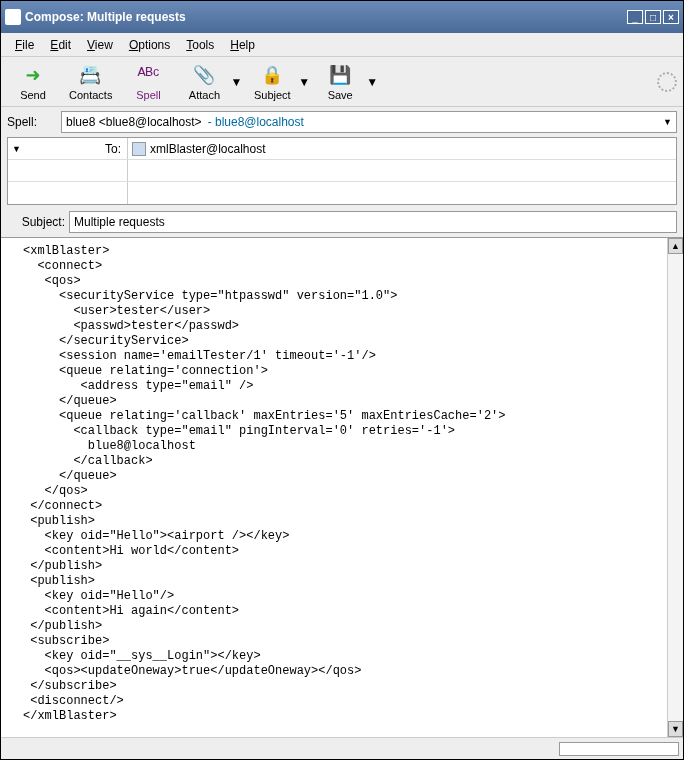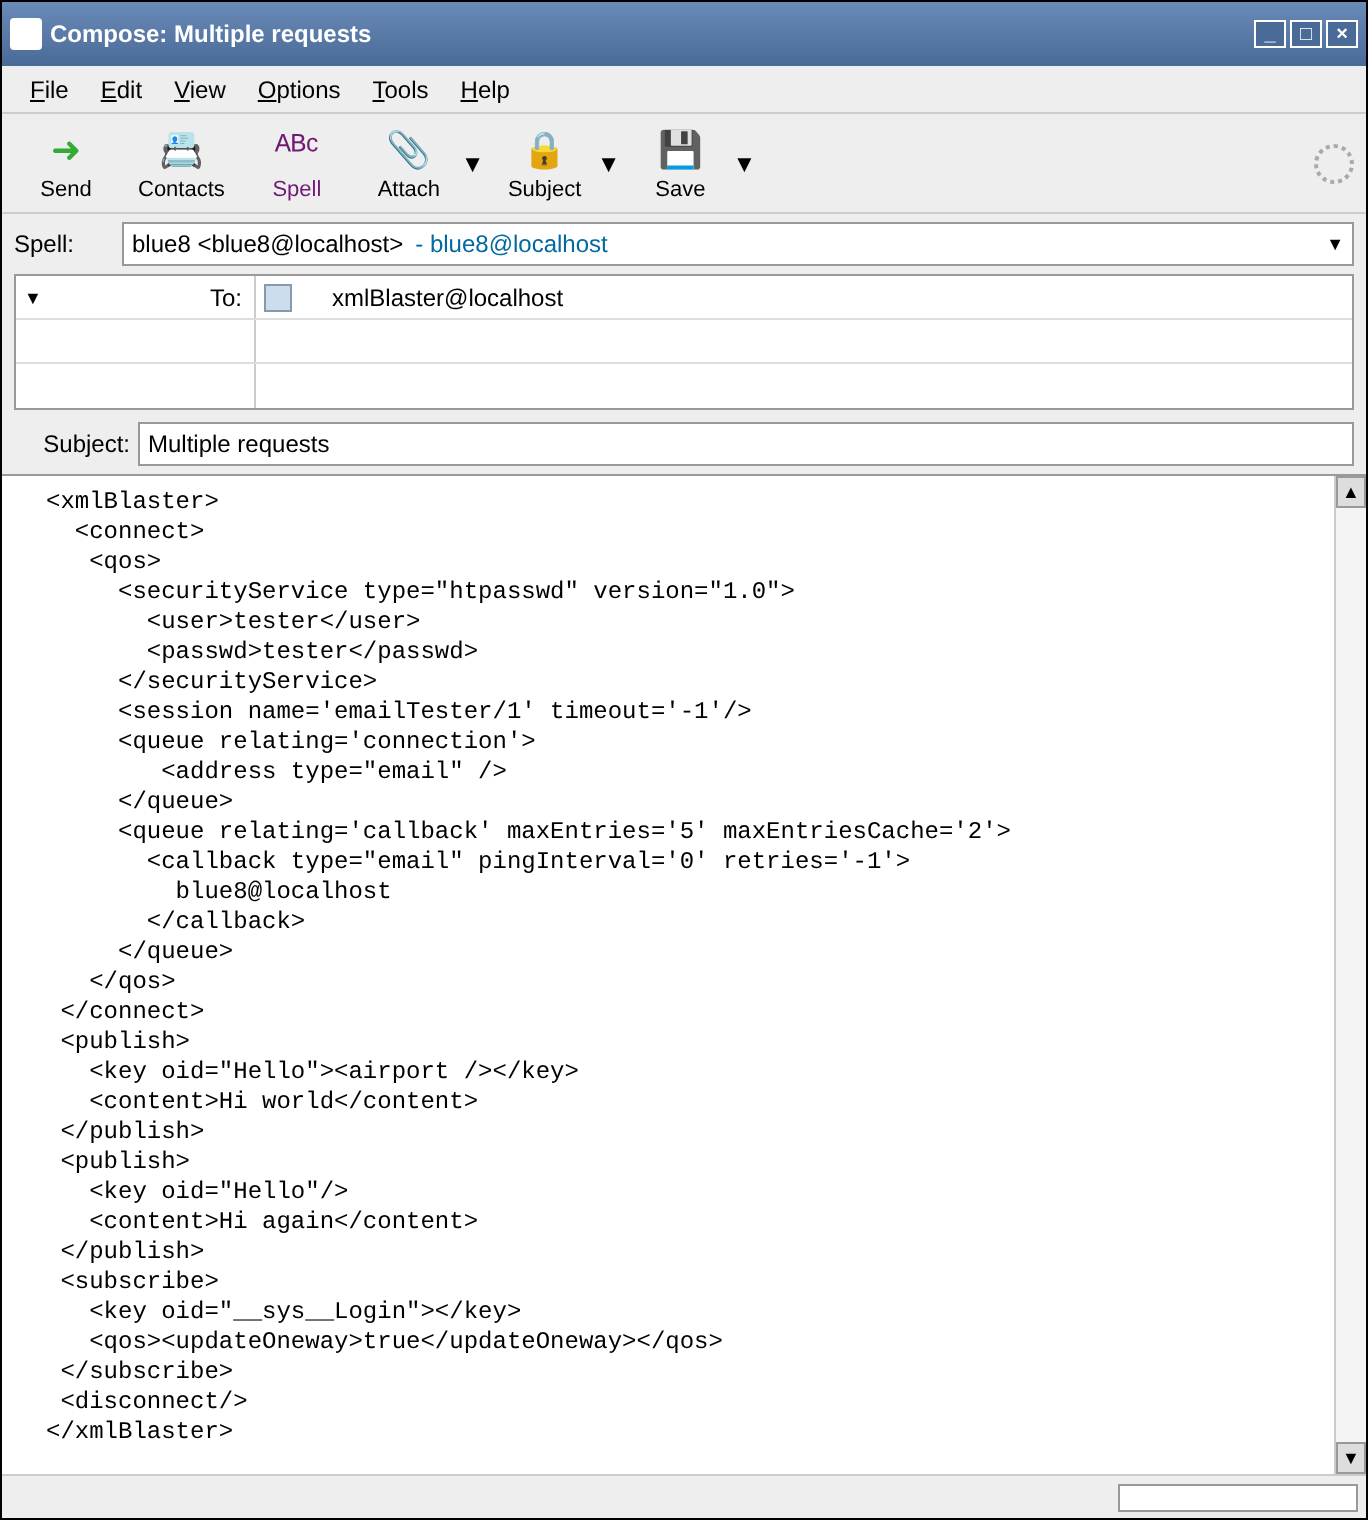--- a/index.html
+++ b/index.html
@@ -22,21 +22,21 @@
 .headers { background: #eee; padding: 4px 6px; }
 .fromrow { display: flex; align-items: center; margin-bottom: 4px; }
 .fromrow .lbl { width: 54px; text-align: left; padding-right: 4px; }
 .fromrow .fromsel { flex: 1; border: 1px solid #999; background: #fff; height: 22px; display: flex; align-items: center; padding: 0 4px; position: relative; }
 .fromrow .fromsel .grey { color: #0369a1; margin-left: 6px; }
 .fromrow .fromsel .drop { position: absolute; right: 4px; font-size: 9px; }
 .recipients { border: 1px solid #999; background: #fff; margin-bottom: 6px; }
 .reciprow { display: flex; height: 22px; border-bottom: 1px solid #ddd; align-items: center; }
 .reciprow .typesel { width: 120px; border-right: 1px solid #ccc; display: flex; align-items: center; justify-content: flex-end; padding: 0 6px; height: 100%; position: relative; }
 .reciprow .typesel .drop { position: absolute; left: 4px; font-size: 9px; }
-.reciprow .addr { flex: 1; padding: 0 4px; display: flex; align-items: center; gap: 20px; }
+.reciprow .addr { flex: 1; padding: 0 4px; display: flex; align-items: center; gap: 4px; }
 .reciprow .addr .aicon { width: 14px; height: 14px; background: #cde; border: 1px solid #89a; display: inline-block; }
 .subjectrow { display: flex; align-items: center; }
 .subjectrow .lbl { width: 62px; padding-right: 4px; text-align: right; }
 .subjectrow .subjinput { flex: 1; border: 1px solid #999; background: #fff; height: 22px; padding: 0 4px; display: flex; align-items: center; }
 .bodyarea { flex: 1; display: flex; border-top: 1px solid #999; background: #fff; position: relative; padding-left: 16px; }
 .bodytext { flex: 1; padding: 6px; font-family: "Courier New", monospace; font-size: 12px; white-space: pre; overflow: hidden; line-height: 1.25; }
 .scrollbar { width: 16px; background: #eee; border-left: 1px solid #ccc; display: flex; flex-direction: column; }
 .scrollbar .sbtn { height: 16px; border: 1px solid #999; background: #ddd; font-size: 9px; display: flex; align-items: center; justify-content: center; }
 .scrollbar .strack { flex: 1; background: #f4f4f4; }
 .statusbar { height: 22px; background: #eee; border-top: 1px solid #ccc; display: flex; align-items: center; padding: 0 4px; }

